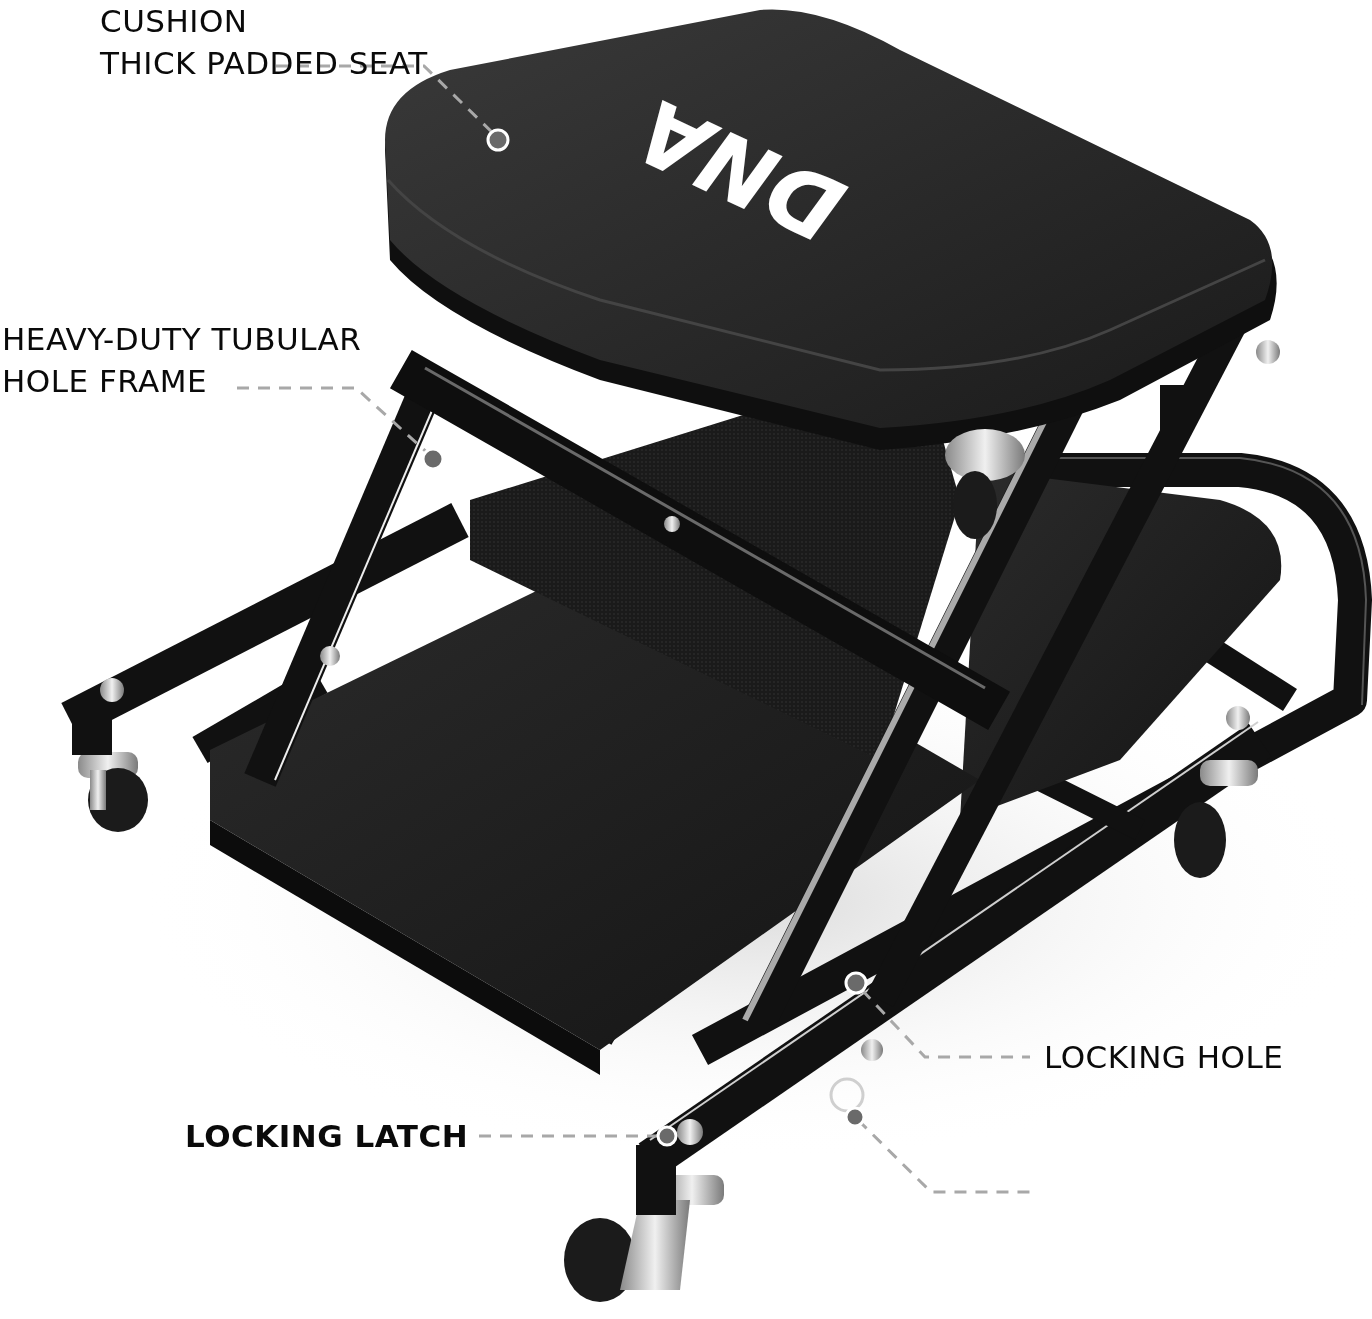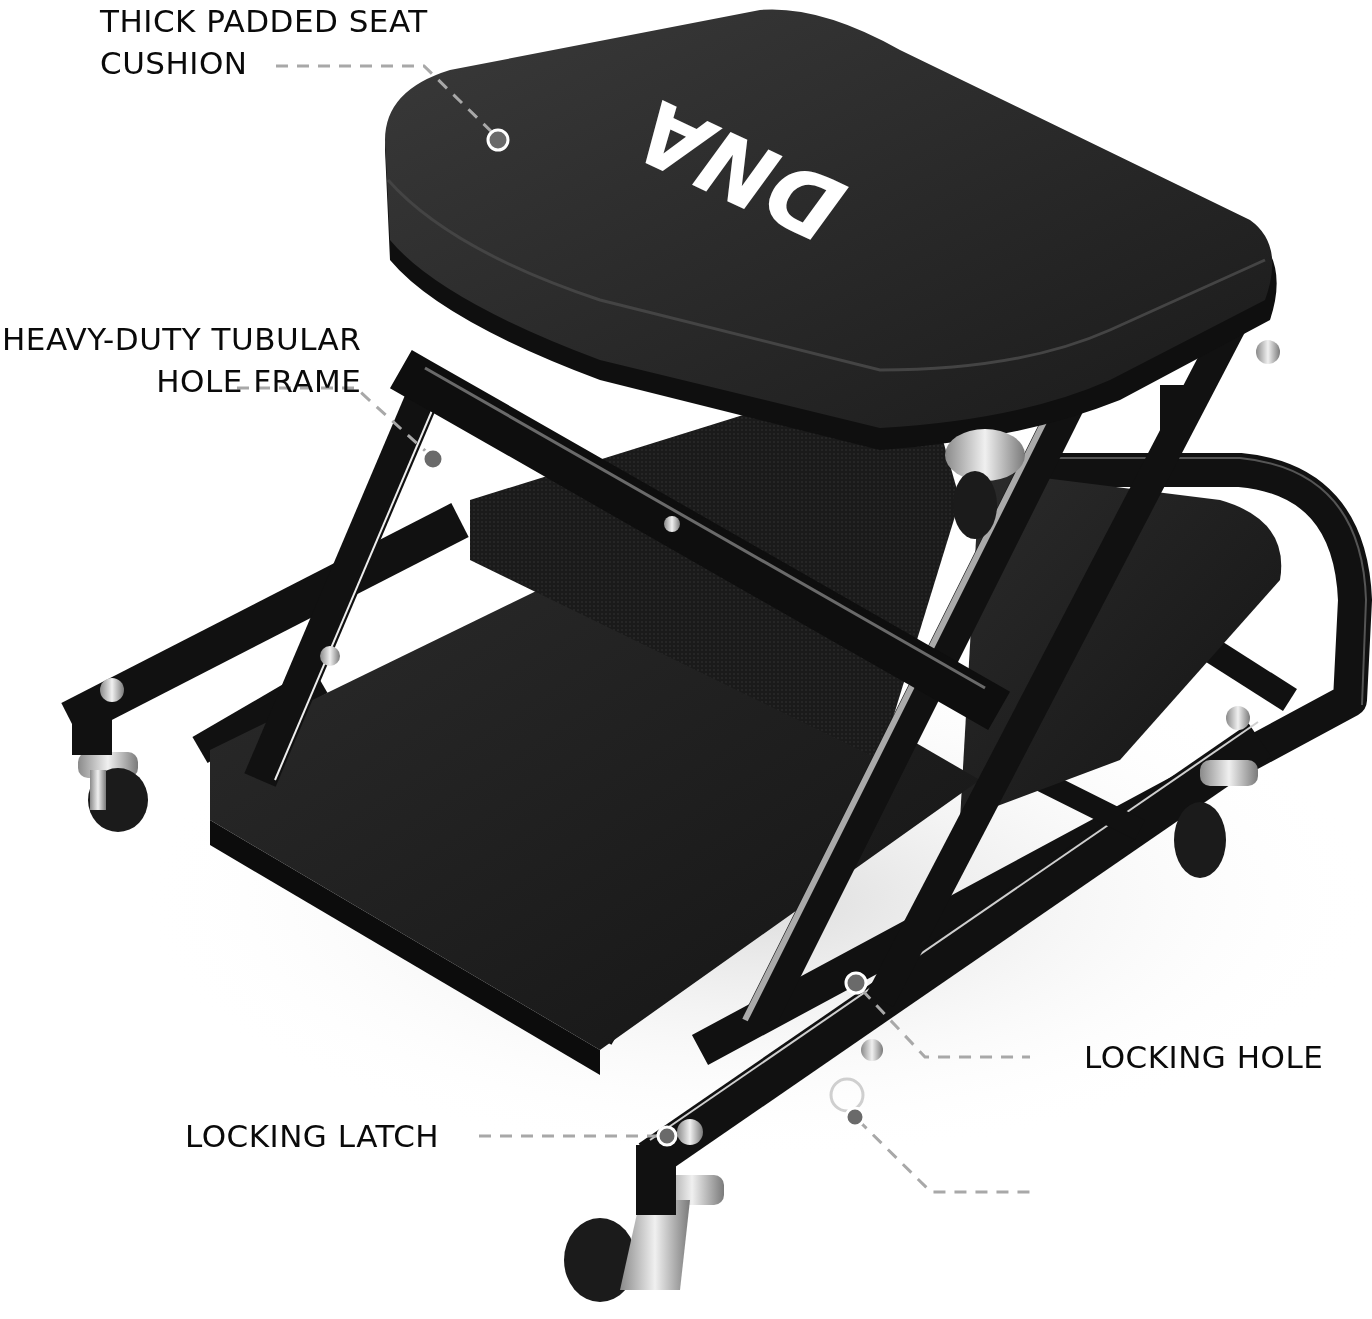--- a/index.html
+++ b/index.html
@@ -132,30 +132,30 @@
       <circle cx="498" cy="140" r="10" fill="#6a6a6a" stroke="#fff" stroke-width="3"></circle>
       <circle cx="433" cy="459" r="10" fill="#6a6a6a" stroke="#fff" stroke-width="3"></circle>
       <circle cx="856" cy="983" r="10" fill="#6a6a6a" stroke="#fff" stroke-width="3"></circle>
       <circle cx="667" cy="1136" r="9" fill="#6a6a6a" stroke="#fff" stroke-width="3"></circle>
       <circle cx="855" cy="1117" r="9" fill="#6a6a6a" stroke="#fff" stroke-width="3"></circle>
     </g>
   </svg>
 
   
   <div class="label" style="left:100px; top:0px;">
+    <span>CUSHION</span>
     <span>THICK PADDED SEAT</span>
-    <span>CUSHION</span>
   </div>
 
-  <div class="label" style="left:2px; top:318px;text-align:right;">
+  <div class="label" style="left:2px; top:318px;">
     <span>HEAVY-DUTY TUBULAR</span>
     <span>HOLE FRAME</span>
   </div>
 
-  <div class="label" style="left:1044px; top:1036px;margin-left:40px;">
+  <div class="label" style="left:1044px; top:1036px;">
     <span>LOCKING HOLE</span>
   </div>
 
-  <div class="label" style="left:185px; top:1115px;">
+  <div class="label" style="left:185px; top:1115px;font-weight:bold;">
     <span>LOCKING LATCH</span>
   </div>
 
 </div>
 
 </body></html>

